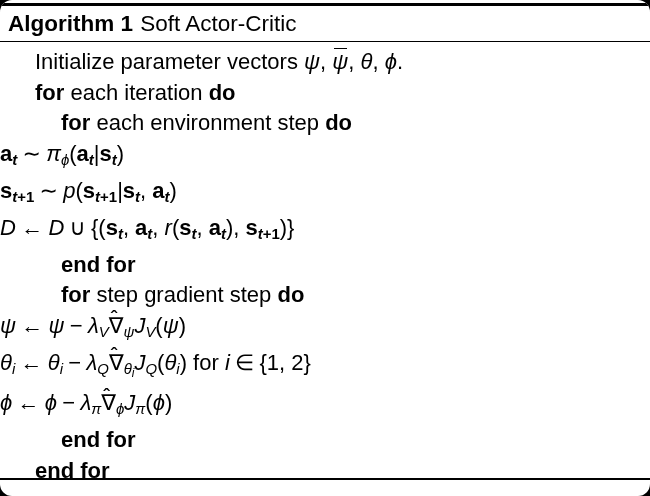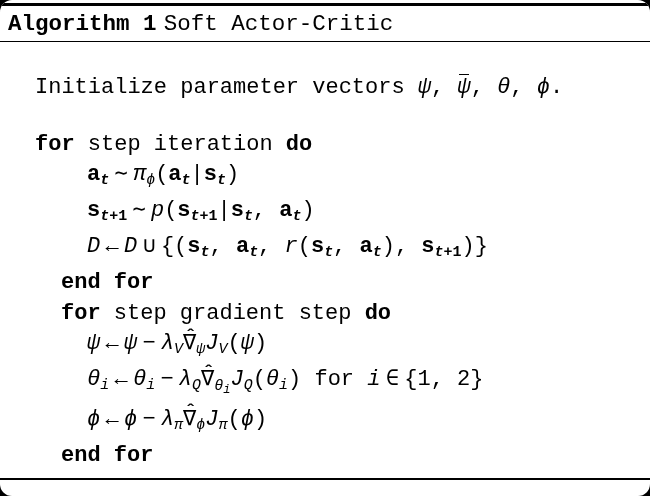--- a/index.html
+++ b/index.html
@@ -1,31 +1,31 @@
 <!DOCTYPE html>
 <html><head>
 <meta charset="utf-8">
 <style>
   html,body{margin:0;padding:0;background:#000;}
   .page{
     width:650px;height:496px;background:#fff;border-radius:12px;
     box-sizing:border-box;position:relative;overflow:hidden;
-    font-family:Liberation Mono, monospace;color:#000;
+    font-family:Liberation Sans, sans-serif;color:#000;
   }
   .rule{background:#000;}
   .rule-top{height:2.5px;margin-top:3px;}
   .rule-mid{height:1.6px;}
   .rule-bottom{position:absolute;left:0;right:0;bottom:16px;height:1.6px;}
   .header{font-size:22.5px;line-height:30px;padding:3px 0 2px 8px;white-space:nowrap;}
   .header .title{margin-left:0.32em;}
   .body{padding-top:5px;}
   .line{font-size:22px;line-height:30.5px;white-space:nowrap;}
-  .indent-1{padding-left:35px;margin-top:26px;}
+  .indent-1{padding-left:35px;}
   .indent-2{padding-left:61px;}
-  .indent-3{padding-left:87px;}
+  .indent-3{}
   .t-kw{font-weight:bold;}
   .t-rm{}
   .t-mr{}
   .t-mi{font-style:italic;}
   .t-mc{font-style:italic;}
   .t-mb{font-weight:bold;}
   .t-mo{margin:0 0.24em;}
   .msub{font-size:68%;vertical-align:-0.30em;}
   .msub .msub{font-size:80%;vertical-align:-0.22em;}
   .bar{position:relative;display:inline-block;}
@@ -37,21 +37,22 @@
 <body>
 
 <div class="page">
   <div class="rule rule-top"></div>
   <div class="header">
     <span class="t-kw">Algorithm 1</span><span class="title">Soft Actor-Critic</span>
   </div>
   <div class="rule rule-mid"></div>
   <div class="body">
       <div class="line indent-1"><span class="t-rm">Initialize parameter vectors </span><span class="t-mi">ψ</span><span class="t-mr">, </span><span class="t-mi bar">ψ</span><span class="t-mr">, </span><span class="t-mi">θ</span><span class="t-mr">, </span><span class="t-mi">ϕ</span><span class="t-mr">.</span></div>
-      <div class="line indent-1"><span class="t-kw">for</span><span class="t-rm"> step iteration </span><span class="t-kw">do</span></div>
+      <div class="line indent-1"><span class="t-kw">for</span><span class="t-rm"> each iteration </span><span class="t-kw">do</span></div>
+      <div class="line indent-2"><span class="t-kw">for</span><span class="t-rm"> each environment step </span><span class="t-kw">do</span></div>
       <div class="line indent-3"><span class="t-mb">a<span class="msub"><span class="t-mi">t</span></span></span><span class="t-mo">∼</span><span class="t-mi">π<span class="msub"><span class="t-mi">ϕ</span></span></span><span class="t-mr">(</span><span class="t-mb">a<span class="msub"><span class="t-mi">t</span></span></span><span class="t-mr">|</span><span class="t-mb">s<span class="msub"><span class="t-mi">t</span></span></span><span class="t-mr">)</span></div>
       <div class="line indent-3"><span class="t-mb">s<span class="msub"><span class="t-mi">t</span><span class="t-mr">+1</span></span></span><span class="t-mo">∼</span><span class="t-mi">p</span><span class="t-mr">(</span><span class="t-mb">s<span class="msub"><span class="t-mi">t</span><span class="t-mr">+1</span></span></span><span class="t-mr">|</span><span class="t-mb">s<span class="msub"><span class="t-mi">t</span></span></span><span class="t-mr">, </span><span class="t-mb">a<span class="msub"><span class="t-mi">t</span></span></span><span class="t-mr">)</span></div>
       <div class="line indent-3"><span class="t-mc">D</span><span class="t-mo">←</span><span class="t-mc">D</span><span class="t-mo">∪</span><span class="t-mr">{(</span><span class="t-mb">s<span class="msub"><span class="t-mi">t</span></span></span><span class="t-mr">, </span><span class="t-mb">a<span class="msub"><span class="t-mi">t</span></span></span><span class="t-mr">, </span><span class="t-mi">r</span><span class="t-mr">(</span><span class="t-mb">s<span class="msub"><span class="t-mi">t</span></span></span><span class="t-mr">, </span><span class="t-mb">a<span class="msub"><span class="t-mi">t</span></span></span><span class="t-mr">), </span><span class="t-mb">s<span class="msub"><span class="t-mi">t</span><span class="t-mr">+1</span></span></span><span class="t-mr">)}</span></div>
       <div class="line indent-2"><span class="t-kw">end for</span></div>
       <div class="line indent-2"><span class="t-kw">for</span><span class="t-rm"> step gradient step </span><span class="t-kw">do</span></div>
       <div class="line indent-3"><span class="t-mi">ψ</span><span class="t-mo">←</span><span class="t-mi">ψ</span><span class="t-mo">−</span><span class="t-mi">λ<span class="msub"><span class="t-mi">V</span></span></span><span class="t-mr hat"><span class="hatmark">ˆ</span>∇<span class="msub"><span class="t-mi">ψ</span></span></span><span class="t-mi">J<span class="msub"><span class="t-mi">V</span></span></span><span class="t-mr">(</span><span class="t-mi">ψ</span><span class="t-mr">)</span></div>
       <div class="line indent-3"><span class="t-mi">θ<span class="msub"><span class="t-mi">i</span></span></span><span class="t-mo">←</span><span class="t-mi">θ<span class="msub"><span class="t-mi">i</span></span></span><span class="t-mo">−</span><span class="t-mi">λ<span class="msub"><span class="t-mi">Q</span></span></span><span class="t-mr hat"><span class="hatmark">ˆ</span>∇<span class="msub"><span class="t-mi">θ<span class="msub"><span class="t-mi">i</span></span></span></span></span><span class="t-mi">J<span class="msub"><span class="t-mi">Q</span></span></span><span class="t-mr">(</span><span class="t-mi">θ<span class="msub"><span class="t-mi">i</span></span></span><span class="t-mr">)</span><span class="t-rm"> for </span><span class="t-mi">i</span><span class="t-mo">∈</span><span class="t-mr">{1, 2}</span></div>
       <div class="line indent-3"><span class="t-mi">ϕ</span><span class="t-mo">←</span><span class="t-mi">ϕ</span><span class="t-mo">−</span><span class="t-mi">λ<span class="msub"><span class="t-mi">π</span></span></span><span class="t-mr hat"><span class="hatmark">ˆ</span>∇<span class="msub"><span class="t-mi">ϕ</span></span></span><span class="t-mi">J<span class="msub"><span class="t-mi">π</span></span></span><span class="t-mr">(</span><span class="t-mi">ϕ</span><span class="t-mr">)</span></div>
       <div class="line indent-2"><span class="t-kw">end for</span></div>
       <div class="line indent-1"><span class="t-kw">end for</span></div>

